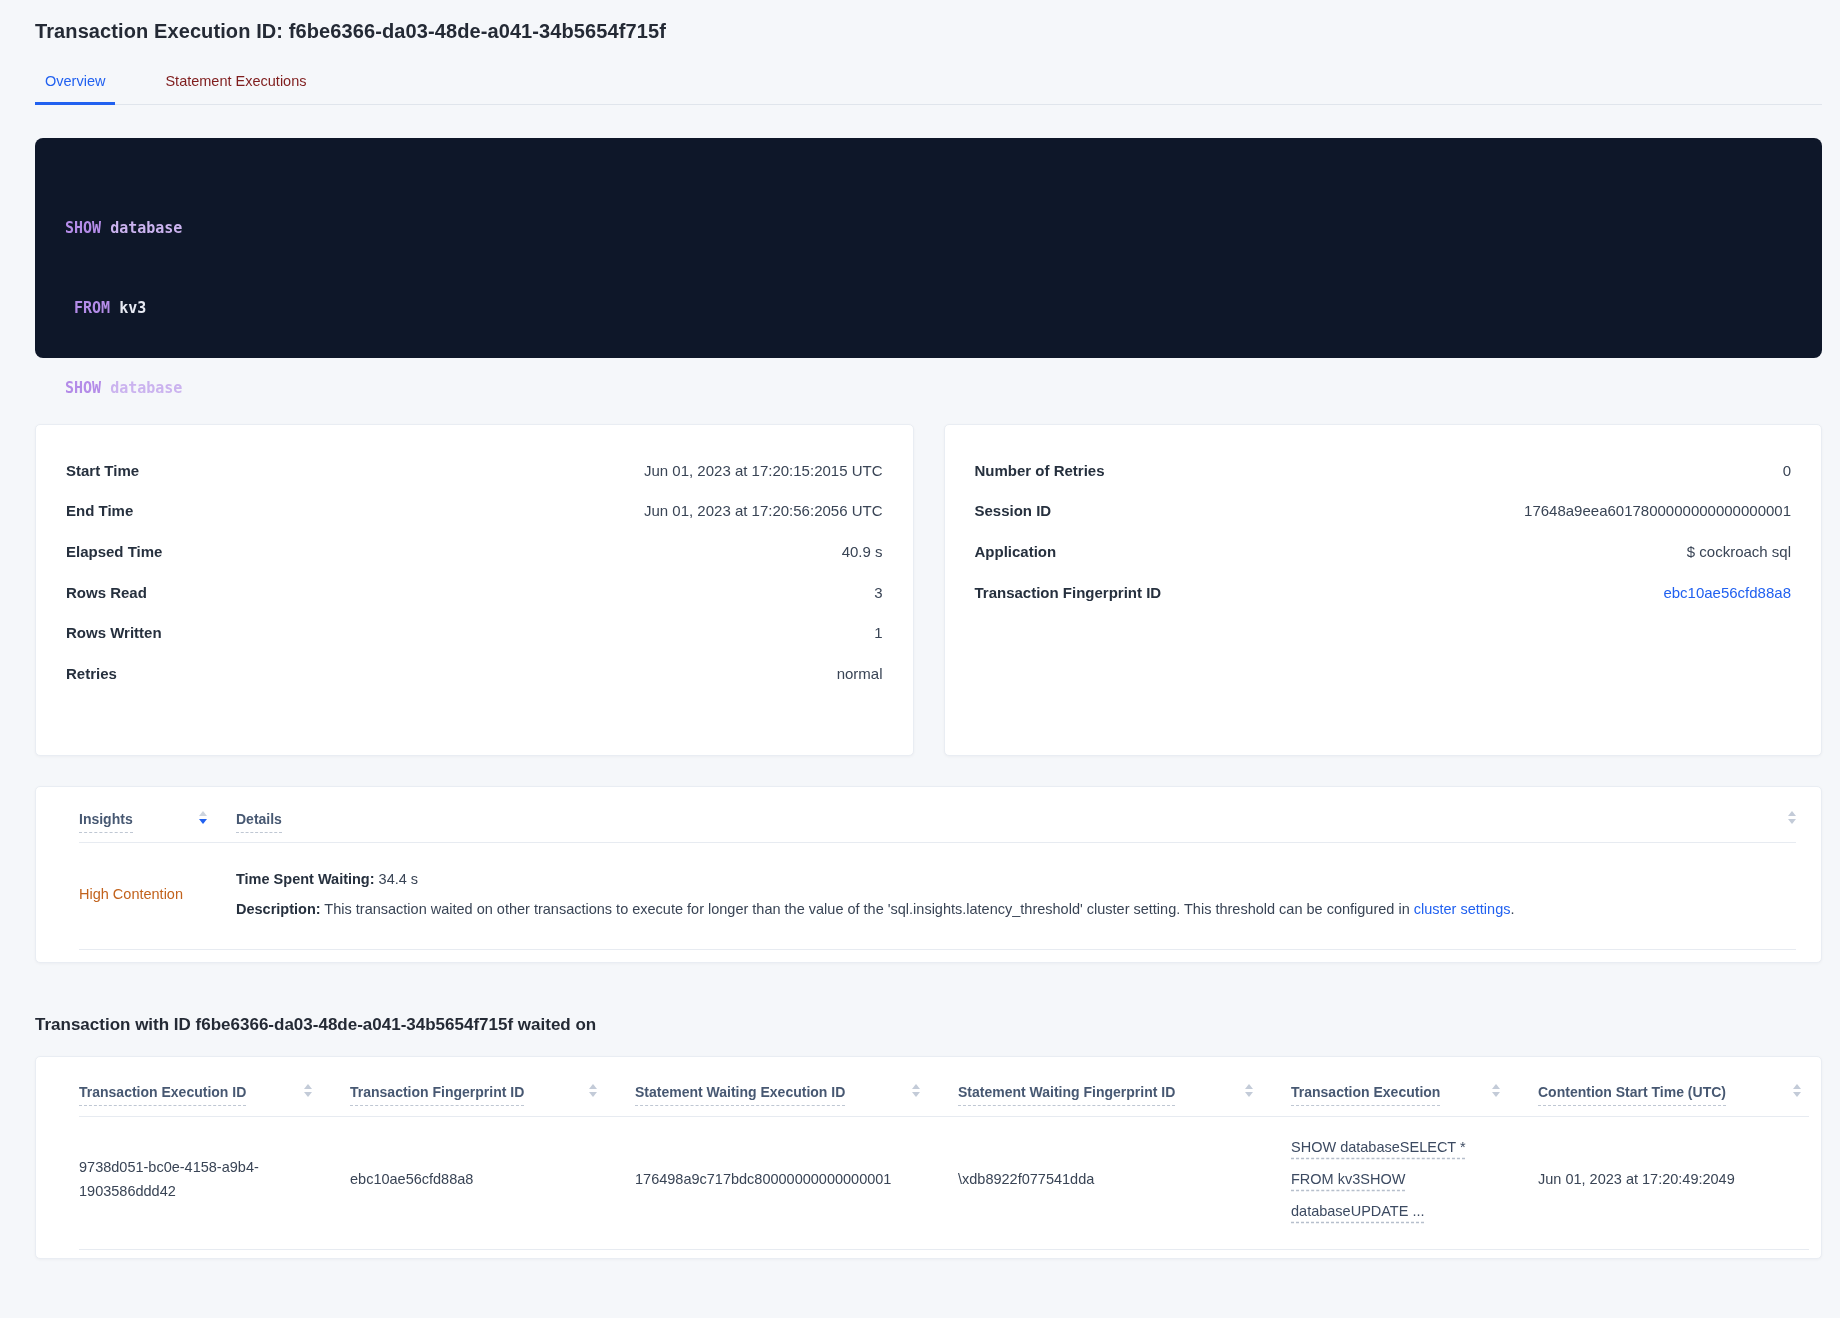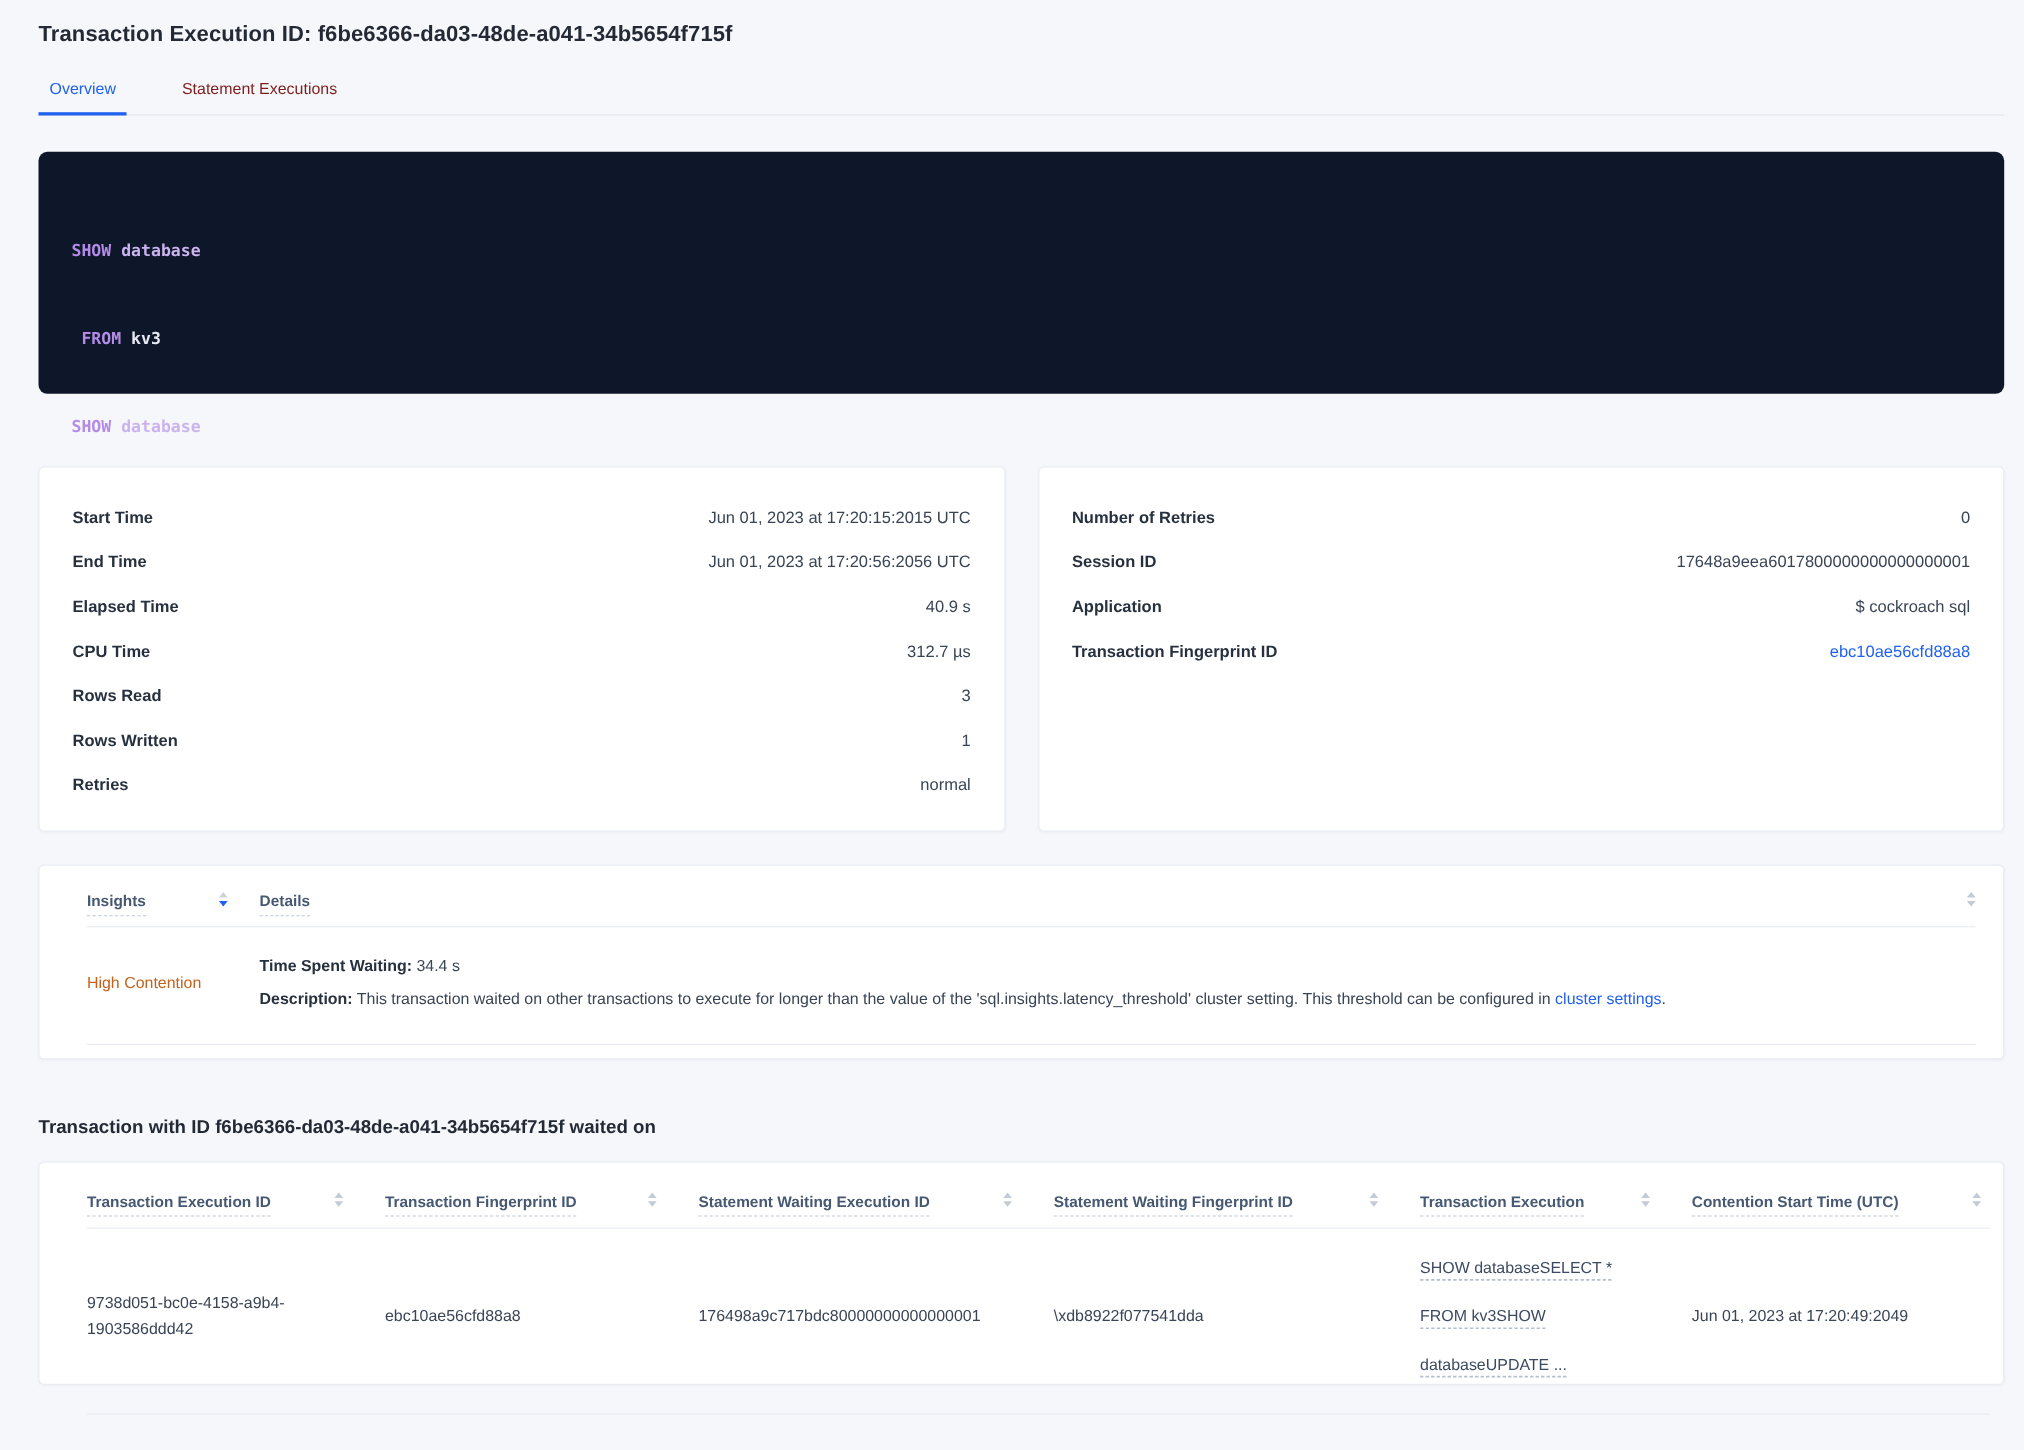--- a/index.html
+++ b/index.html
@@ -106,21 +106,21 @@
   }
   .whead .th { display:flex; align-items:flex-start; justify-content:space-between; padding-right:38px; }
   .whead .th.last { padding-right:8px; }
   .wrow {
     padding:14px 0 22px; border-bottom:1px solid #e7ebf1;
     align-items:center; font-size:14.5px; color:#394455;
   }
   .wrow .td { padding-right:30px; line-height:24px; }
   .cell-wrap { max-width:196px; display:inline-block; }
   .exec-link {
-    max-width:178px; display:inline-block; line-height:44px;
+    max-width:178px; display:inline-block; line-height:32px;
     color:#3c4a61;
     text-decoration:underline dashed #b6bfcc; text-underline-offset:6px;
     cursor:pointer;
   }
 </style>
 </head>
 <body>
 
 <div class="page">
 
@@ -148,24 +148,20 @@
           <span class="lbl">Start Time</span>
           <span class="val">Jun 01, 2023 at 17:20:15:2015 UTC</span>
         </div>
       <div class="srow">
           <span class="lbl">End Time</span>
           <span class="val">Jun 01, 2023 at 17:20:56:2056 UTC</span>
         </div>
       <div class="srow">
           <span class="lbl">Elapsed Time</span>
           <span class="val">40.9 s</span>
-        </div>
-      <div class="srow">
-          <span class="lbl">CPU Time</span>
-          <span class="val">312.7 µs</span>
         </div>
       <div class="srow">
           <span class="lbl">Rows Read</span>
           <span class="val">3</span>
         </div>
       <div class="srow">
           <span class="lbl">Rows Written</span>
           <span class="val">1</span>
         </div>
       <div class="srow">

